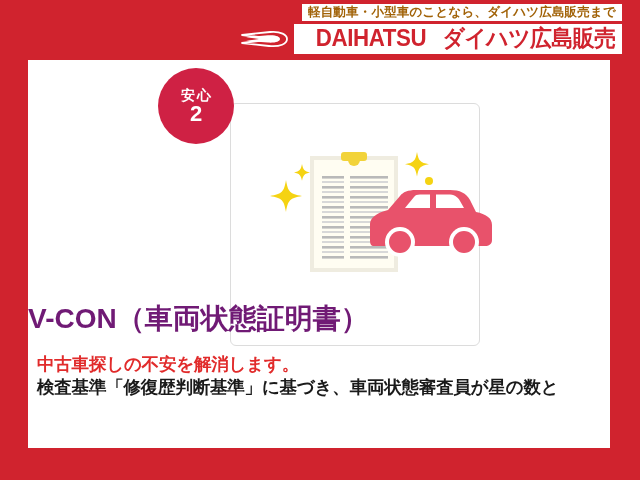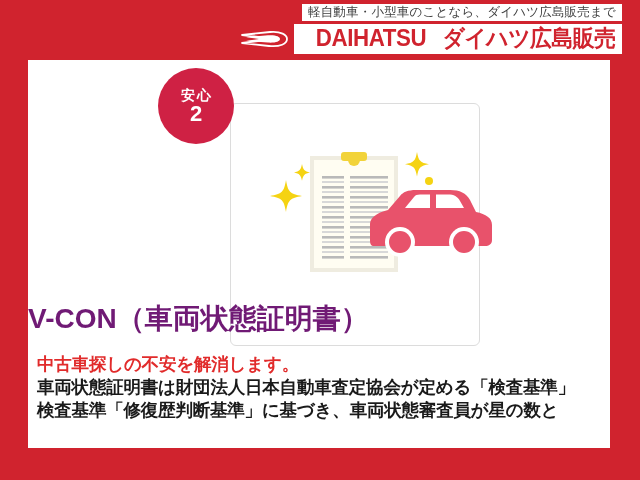--- a/index.html
+++ b/index.html
@@ -38,22 +38,22 @@
     flex-direction: column;
     align-items: flex-end;
   }
   .tagline-box {
     background: #ffffff;
     padding: 2px 6px 2px 6px;
     line-height: 1;
   }
   .tagline {
     font-size: 12.5px;
-    color: #404040;
-    font-weight: 400;
+    color: #a16207;
+    font-weight: 700;
     letter-spacing: 0.2px;
     white-space: nowrap;
     display: block;
   }
   .logo-row {
     display: flex;
     align-items: stretch;
     background: #ffffff;
     margin-top: 3px;
     height: 30px;
@@ -296,18 +296,17 @@
           <circle cx="266" cy="114" r="15" fill="#ffffff"></circle>
           <circle cx="266" cy="114" r="11" fill="#e8526b"></circle>
         </g>
       </svg>
     </div>
 
     <div class="vcon">V-CON（車両状態証明書）</div>
 
     <div class="bottom-text">
       <div class="bt-line red">中古車探しの不安を解消します。</div>
-      <div class="bt-line">車両状態証明書は財団法人日本自動車査定協会が定める「検査基準」</div>
       <div class="bt-line">検査基準「修復歴判断基準」に基づき、車両状態審査員が星の数と</div>
     </div>
 
   </div>
 </div>
 
 </body></html>

